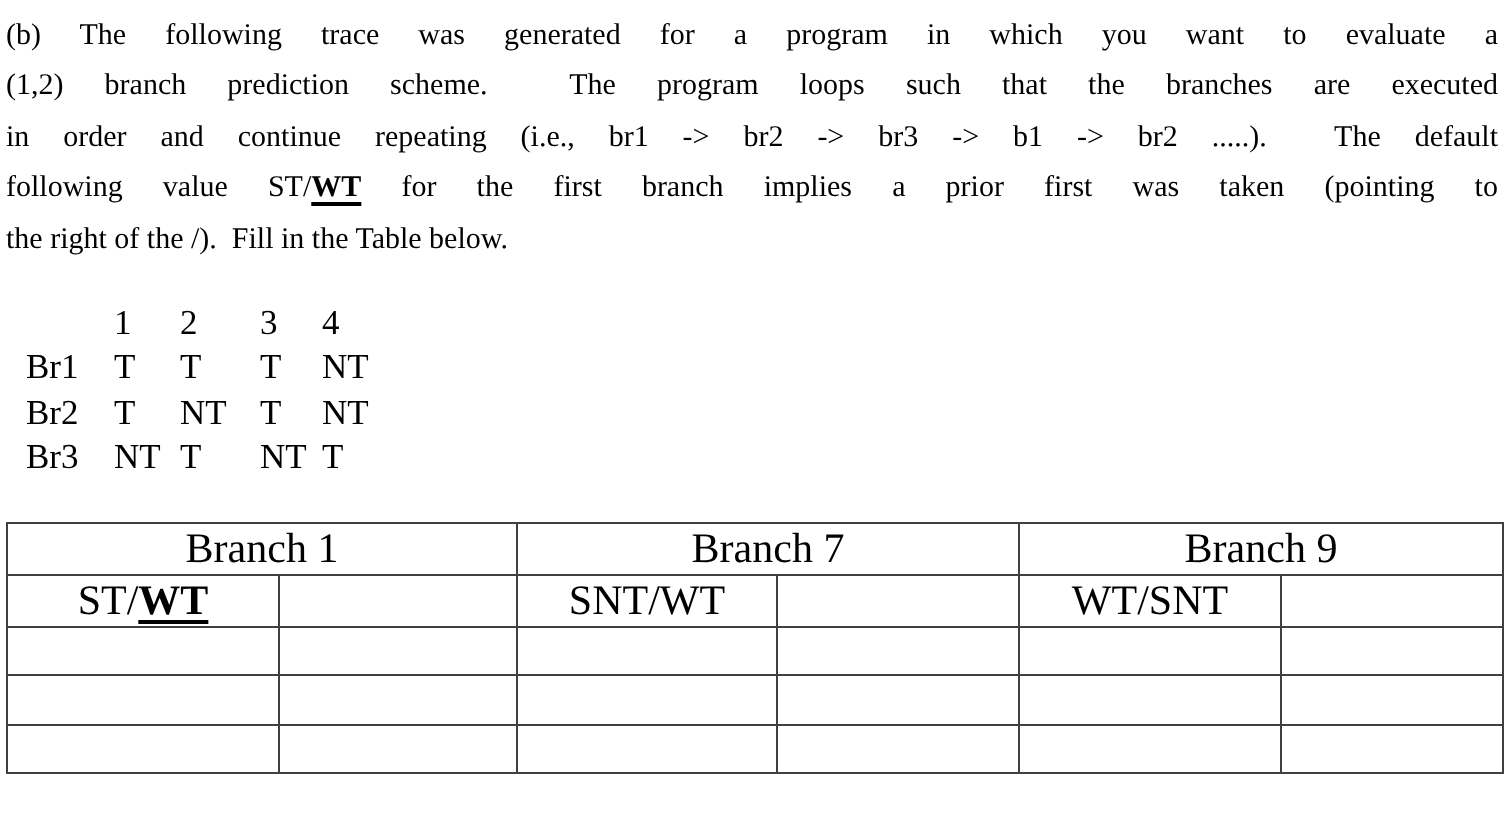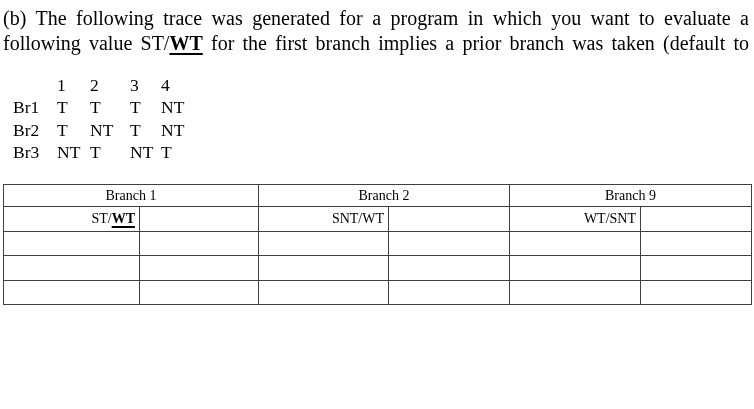--- a/index.html
+++ b/index.html
@@ -13,21 +13,21 @@
     height: 409px;
     background: #ffffff;
     color: #000000;
     font-family: "Liberation Serif", serif;
     overflow: hidden;
   }
 
   
   .question {
     margin: 6px 5px 0 3px;
-    font-size: 20px;
+    font-size: 15px;
   }
   .qline {
     line-height: 25.4px;
     text-align: justify;
     text-align-last: justify;
     white-space: normal;
   }
   .qline.last {
     text-align-last: left;
   }
@@ -49,50 +49,53 @@
     line-height: 22.4px;
   }
   .trace-cell { text-align: left; }
 
   
   table.pred-table {
     border-collapse: collapse;
     table-layout: fixed;
     width: 748px;
     margin: 21px 0 15px 3px;
-    font-size: 14px;
+    font-size: 21px;
   }
   .pred-table th, .pred-table td {
     border: 1.6px solid #3f3f3f;
     padding: 0 4px;
     overflow: hidden;
   }
   .pred-table th {
     font-weight: normal;
     text-align: center;
   }
   .pred-table tr.branch-row    { height: 22px; }
   .pred-table tr.subhead-row   { height: 23px; }
   .pred-table tr.data-row      { height: 24.5px; }
-  .pred-table td { text-align: right; vertical-align: middle; }
+  .pred-table td { text-align: center; vertical-align: middle; }
   .cell-mark {
     font-weight: bold;
     text-decoration: underline;
     text-decoration-thickness: 2px;
     text-underline-offset: 3px;
   }
 </style>
 </head>
 <body>
 
 <div class="page">
 
   <div class="question">
     <div class="qline">(b) The following trace was generated for a program in which you want to evaluate a</div>
-    <div class="qline"><span>following value ST/</span><span class="mark">WT</span><span> for the first branch implies a prior branch was taken (default to</span></div>
+    <div class="qline">(1,2) branch prediction scheme.&nbsp; The program loops such that the branches are executed</div>
+    <div class="qline">in order and continue repeating (i.e., br1 -&gt; br2 -&gt; br3 -&gt; b1 -&gt; br2 .....).&nbsp; The default</div>
+    <div class="qline"><span>following value ST/</span><span class="mark">WT</span><span> for the first branch implies a prior first was taken (pointing to</span></div>
+    <div class="qline last">the right of the /).&nbsp; Fill in the Table below.</div>
   </div>
 
   <div class="trace">
     <div class="trace-row">
       <span class="trace-cell"></span>
       <span class="trace-cell">1</span>
       <span class="trace-cell">2</span>
       <span class="trace-cell">3</span>
       <span class="trace-cell">4</span>
     </div>
@@ -124,21 +127,21 @@
       <col style="width:136px">
         <col style="width:119px">
       <col style="width:130px">
         <col style="width:121px">
       <col style="width:131px">
         <col style="width:111px">
     </colgroup>
     <tbody>
         <tr class="branch-row">
       <th colspan="2">Branch 1</th>
-      <th colspan="2">Branch 2</th>
+      <th colspan="2">Branch 7</th>
       <th colspan="2">Branch 9</th>
     </tr>
     <tr class="data-row">
       <td><span>ST/</span><span class="cell-mark">WT</span></td>
       <td></td>
       <td>SNT/WT</td>
       <td></td>
       <td>WT/SNT</td>
       <td></td>
     </tr>

